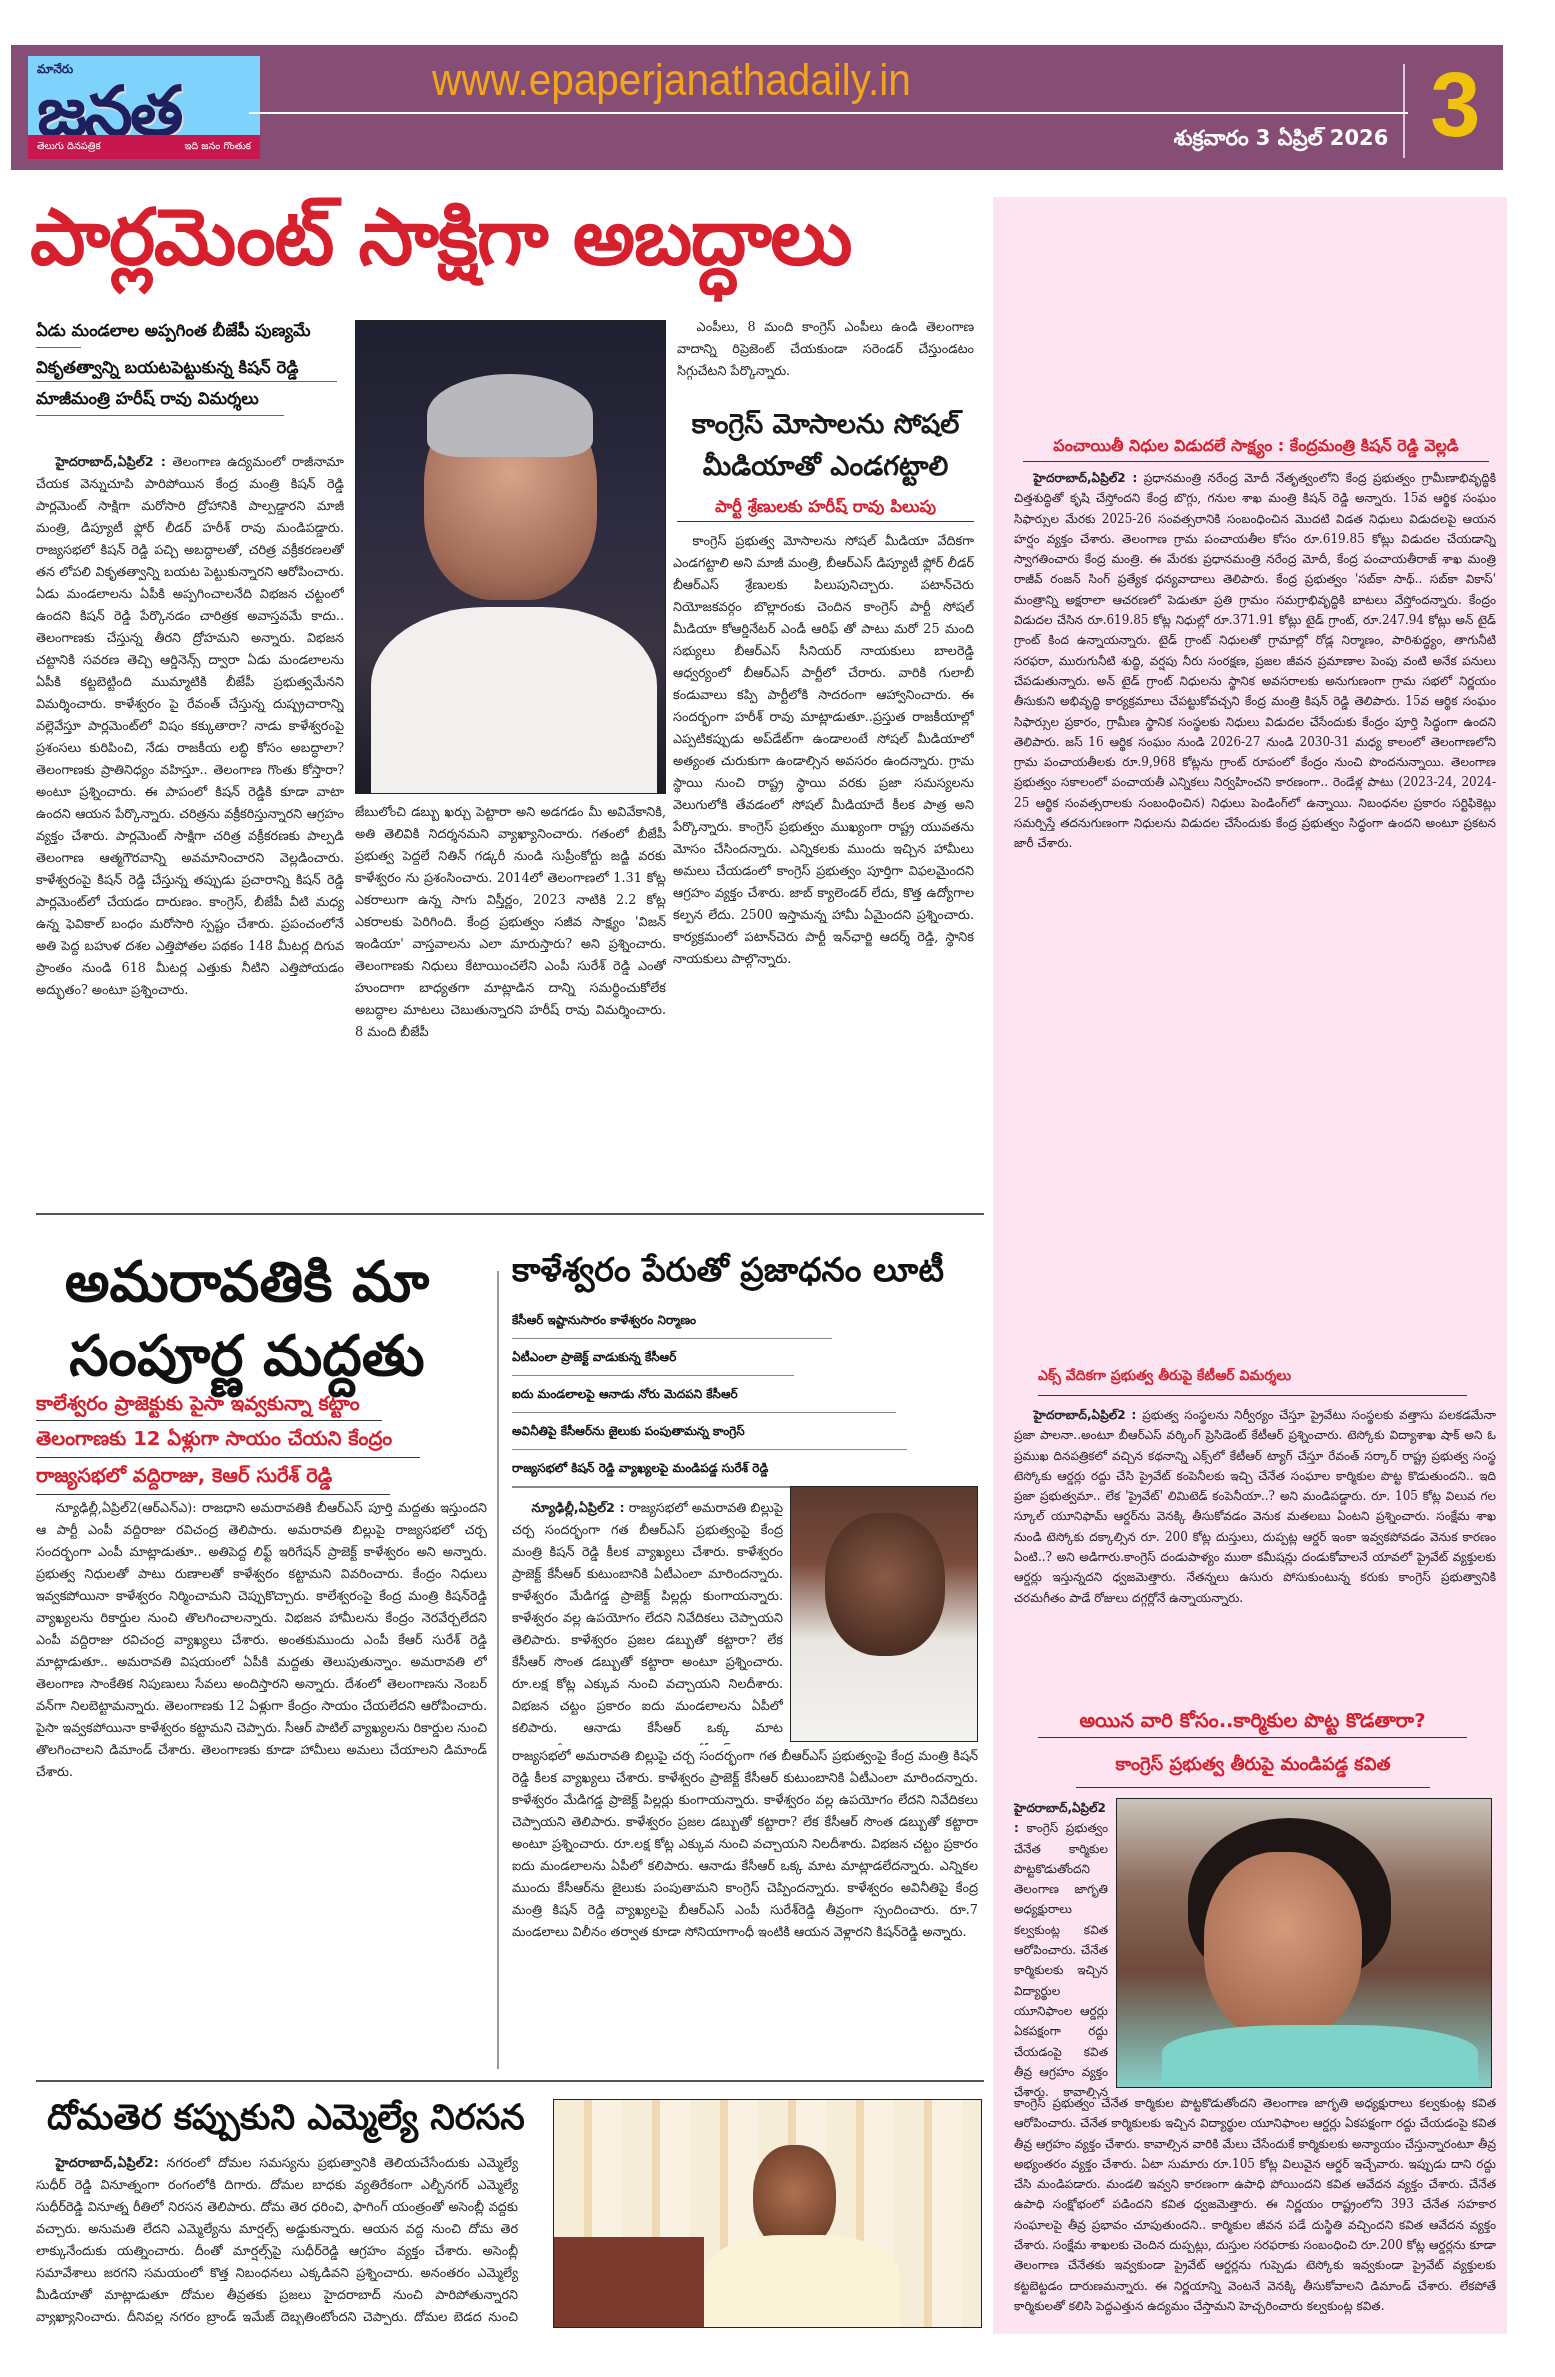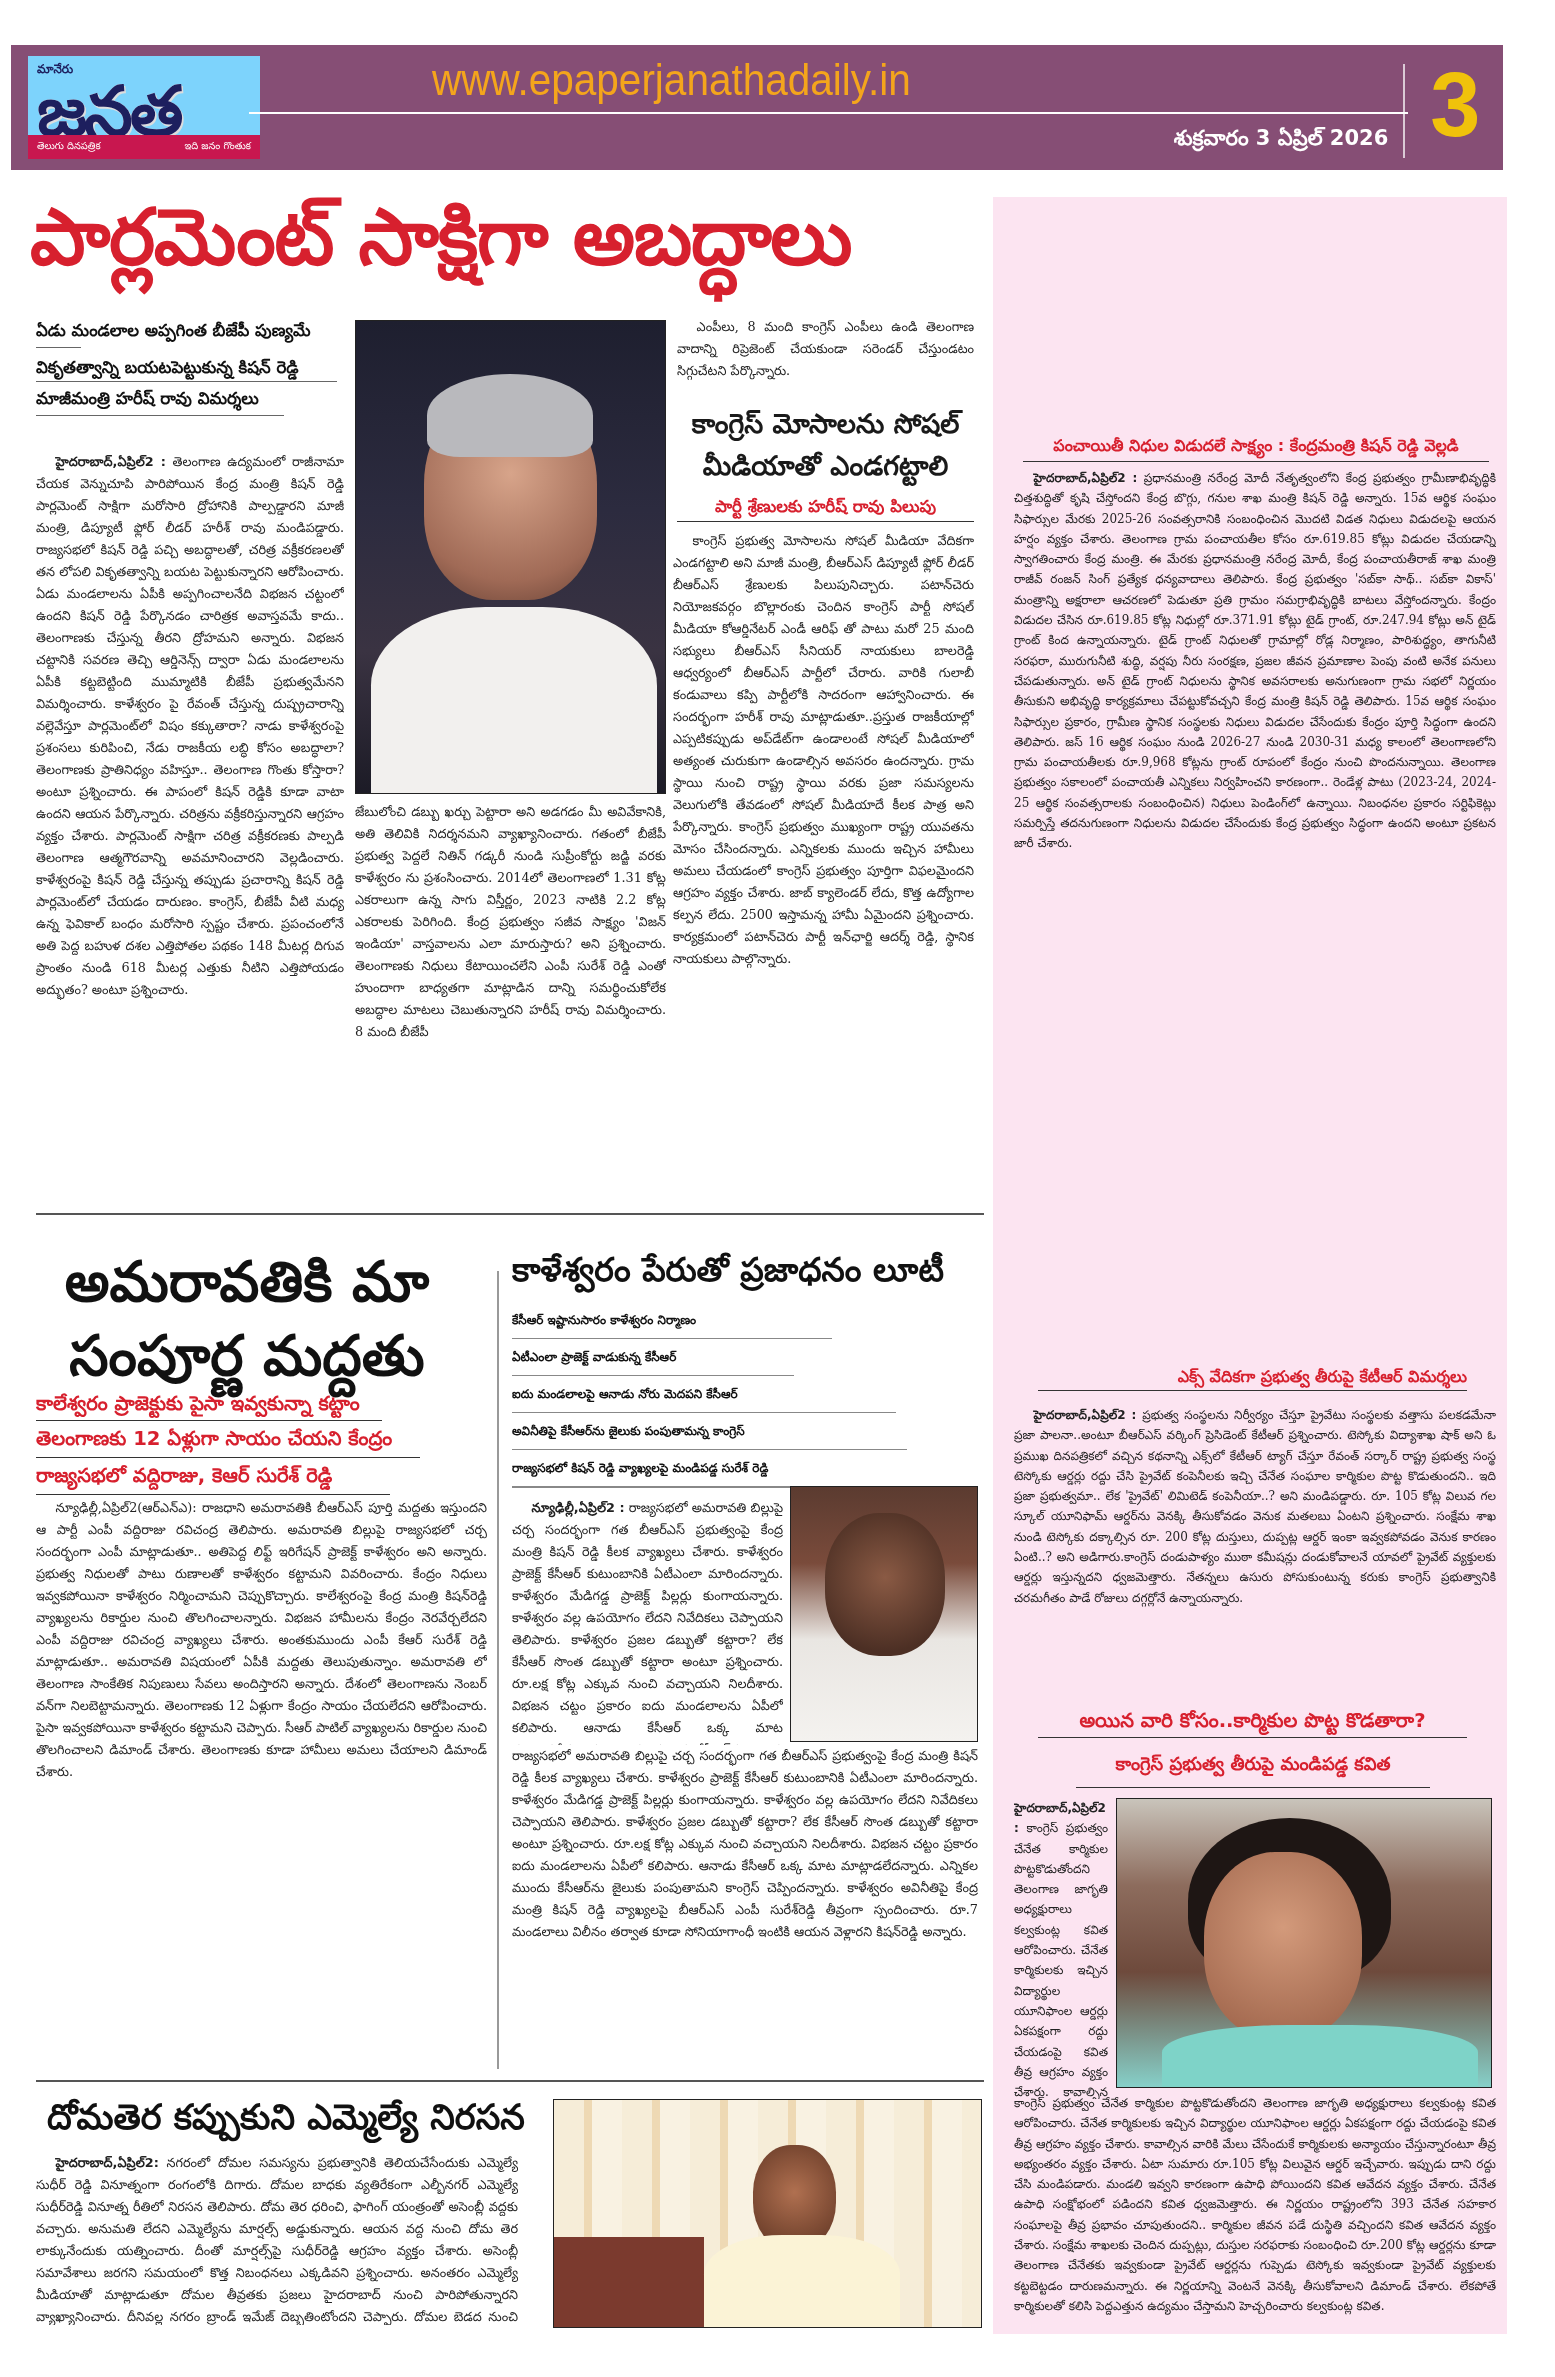--- a/index.html
+++ b/index.html
@@ -121,21 +121,21 @@
   <div style="position:absolute;left:150px;top:135px;width:196px;height:98px;border-radius:40% 40% 0 0;background:#fbf3d6"></div>
 </div>
 
 <div id="pink-panel" class="abs">
   <div class="abs sub-red" style="left:30px;top:239px;width:466px;font-size:16px;text-align:center;border-bottom:1.5px solid #333;padding-bottom:6px;white-space:nowrap">పంచాయితీ నిధుల విడుదలే సాక్ష్యం : కేంద్రమంత్రి కిషన్ రెడ్డి వెల్లడి</div>
   <div class="abs body-text" style="left:21px;top:271px;width:482px;height:707px;overflow:hidden;font-size:12px;line-height:20.3px;text-indent:19.6px">
     <span class="dateline">హైదరాబాద్,ఏప్రిల్2 :</span>
     <span>ప్రధానమంత్రి నరేంద్ర మోదీ నేతృత్వంలోని కేంద్ర ప్రభుత్వం గ్రామీణాభివృద్ధికి చిత్తశుద్ధితో కృషి చేస్తోందని కేంద్ర బొగ్గు, గనుల శాఖ మంత్రి కిషన్ రెడ్డి అన్నారు. 15వ ఆర్థిక సంఘం సిఫార్సుల మేరకు 2025-26 సంవత్సరానికి సంబంధించిన మొదటి విడత నిధులు విడుదలపై ఆయన హర్షం వ్యక్తం చేశారు. తెలంగాణ గ్రామ పంచాయతీల కోసం రూ.619.85 కోట్లు విడుదల చేయడాన్ని స్వాగతించారు కేంద్ర మంత్రి. ఈ మేరకు ప్రధానమంత్రి నరేంద్ర మోదీ, కేంద్ర పంచాయతీరాజ్ శాఖ మంత్రి రాజీవ్ రంజన్ సింగ్ ప్రత్యేక ధన్యవాదాలు తెలిపారు. కేంద్ర ప్రభుత్వం 'సబ్‌కా సాథ్.. సబ్‌కా వికాస్' మంత్రాన్ని అక్షరాలా ఆచరణలో పెడుతూ ప్రతి గ్రామం సమగ్రాభివృద్ధికి బాటలు వేస్తోందన్నారు. కేంద్రం విడుదల చేసిన రూ.619.85 కోట్ల నిధుల్లో రూ.371.91 కోట్లు టైడ్ గ్రాంట్, రూ.247.94 కోట్లు అన్ టైడ్ గ్రాంట్ కింద ఉన్నాయన్నారు. టైడ్ గ్రాంట్ నిధులతో గ్రామాల్లో రోడ్ల నిర్మాణం, పారిశుద్ధ్యం, తాగునీటి సరఫరా, మురుగునీటి శుద్ధి, వర్షపు నీరు సంరక్షణ, ప్రజల జీవన ప్రమాణాల పెంపు వంటి అనేక పనులు చేపడుతున్నారు. అన్ టైడ్ గ్రాంట్ నిధులను స్థానిక అవసరాలకు అనుగుణంగా గ్రామ సభలో నిర్ణయం తీసుకుని అభివృద్ధి కార్యక్రమాలు చేపట్టుకోవచ్చని కేంద్ర మంత్రి కిషన్ రెడ్డి తెలిపారు. 15వ ఆర్థిక సంఘం సిఫార్సుల ప్రకారం, గ్రామీణ స్థానిక సంస్థలకు నిధులు విడుదల చేసేందుకు కేంద్రం పూర్తి సిద్ధంగా ఉందని తెలిపారు. జస్ 16 ఆర్థిక సంఘం నుండి 2026-27 నుండి 2030-31 మధ్య కాలంలో తెలంగాణలోని గ్రామ పంచాయతీలకు రూ.9,968 కోట్లను గ్రాంట్ రూపంలో కేంద్రం నుంచి పొందనున్నాయి. తెలంగాణ ప్రభుత్వం సకాలంలో పంచాయతీ ఎన్నికలు నిర్వహించని కారణంగా.. రెండేళ్ల పాటు (2023-24, 2024-25 ఆర్థిక సంవత్సరాలకు సంబంధించిన) నిధులు పెండింగ్‌లో ఉన్నాయి. నిబంధనల ప్రకారం సర్టిఫికెట్లు సమర్పిస్తే తదనుగుణంగా నిధులను విడుదల చేసేందుకు కేంద్ర ప్రభుత్వం సిద్ధంగా ఉందని అంటూ ప్రకటన జారీ చేశారు.</span>
   </div>
 
-  <div class="abs sub-red" style="left:45px;top:1170px;width:429px;font-size:16px;text-align:right;border-bottom:1.5px solid #333;padding-bottom:4px">ఎక్స్ వేదికగా ప్రభుత్వ తీరుపై కేటీఆర్ విమర్శలు</div>
+  <div class="abs sub-red" style="left:45px;top:1170px;width:429px;font-size:14px;text-align:left;border-bottom:1.5px solid #333;padding-bottom:11px">ఎక్స్ వేదికగా ప్రభుత్వ తీరుపై కేటీఆర్ విమర్శలు</div>
   <div class="abs body-text" style="left:21px;top:1208px;width:482px;height:233px;overflow:hidden;font-size:12px;line-height:20.3px;text-indent:19.6px">
     <span class="dateline">హైదరాబాద్,ఏప్రిల్2 :</span>
     <span>ప్రభుత్వ సంస్థలను నిర్వీర్యం చేస్తూ ప్రైవేటు సంస్థలకు వత్తాసు పలకడమేనా ప్రజా పాలనా..అంటూ బీఆర్ఎస్ వర్కింగ్ ప్రెసిడెంట్ కేటీఆర్ ప్రశ్నించారు. టెస్కోకు విద్యాశాఖ షాక్ అని ఓ ప్రముఖ దినపత్రికలో వచ్చిన కథనాన్ని ఎక్స్‌లో కేటీఆర్ ట్యాగ్ చేస్తూ రేవంత్ సర్కార్ రాష్ట్ర ప్రభుత్వ సంస్థ టెస్కోకు ఆర్డర్లు రద్దు చేసి ప్రైవేట్ కంపెనీలకు ఇచ్చి చేనేత సంఘాల కార్మికుల పొట్ట కొడుతుందని.. ఇది ప్రజా ప్రభుత్వమా.. లేక 'ప్రైవేట్' లిమిటెడ్ కంపెనీయా..? అని మండిపడ్డారు. రూ. 105 కోట్ల విలువ గల స్కూల్ యూనిఫామ్ ఆర్డర్‌ను వెనక్కి తీసుకోవడం వెనుక మతలబు ఏంటని ప్రశ్నించారు. సంక్షేమ శాఖ నుండి టెస్కోకు దక్కాల్సిన రూ. 200 కోట్ల దుస్తులు, దుప్పట్ల ఆర్డర్ ఇంకా ఇవ్వకపోవడం వెనుక కారణం ఏంటి..? అని అడిగారు.కాంగ్రెస్ దండుపాళ్యం ముఠా కమీషన్లు దండుకోవాలనే యావలో ప్రైవేట్ వ్యక్తులకు ఆర్డర్లు ఇస్తున్నదని ధ్వజమెత్తారు. నేతన్నలు ఉసురు పోసుకుంటున్న కరుకు కాంగ్రెస్ ప్రభుత్వానికి చరమగీతం పాడే రోజులు దగ్గర్లోనే ఉన్నాయన్నారు.</span>
   </div>
 
   <div class="abs sub-red" style="left:45px;top:1512px;width:429px;font-size:19.6px;text-align:center;border-bottom:1.5px solid #333;padding-bottom:4.5px">అయిన వారి కోసం..కార్మికుల పొట్ట కొడతారా?</div>
   <div class="abs sub-red" style="left:83px;top:1556px;width:354px;font-size:18px;text-align:center;border-bottom:1.5px solid #333;padding-bottom:12px">కాంగ్రెస్ ప్రభుత్వ తీరుపై మండిపడ్డ కవిత</div>
   <div class="abs photo" style="left:123px;top:1601px;width:376px;height:290px;background:linear-gradient(180deg,#c9c4bb 0%,#8d6c5d 30%,#6e4a3c 60%,#86d0c9 100%)">
     <div style="position:absolute;left:71px;top:19px;width:203px;height:166px;border-radius:50% 50% 40% 40%;background:#1e1614"></div>
     <div style="position:absolute;left:87px;top:53px;width:158px;height:188px;border-radius:45%;background:radial-gradient(circle at 50% 40%,#d39a7b,#a46a50 80%)"></div>

